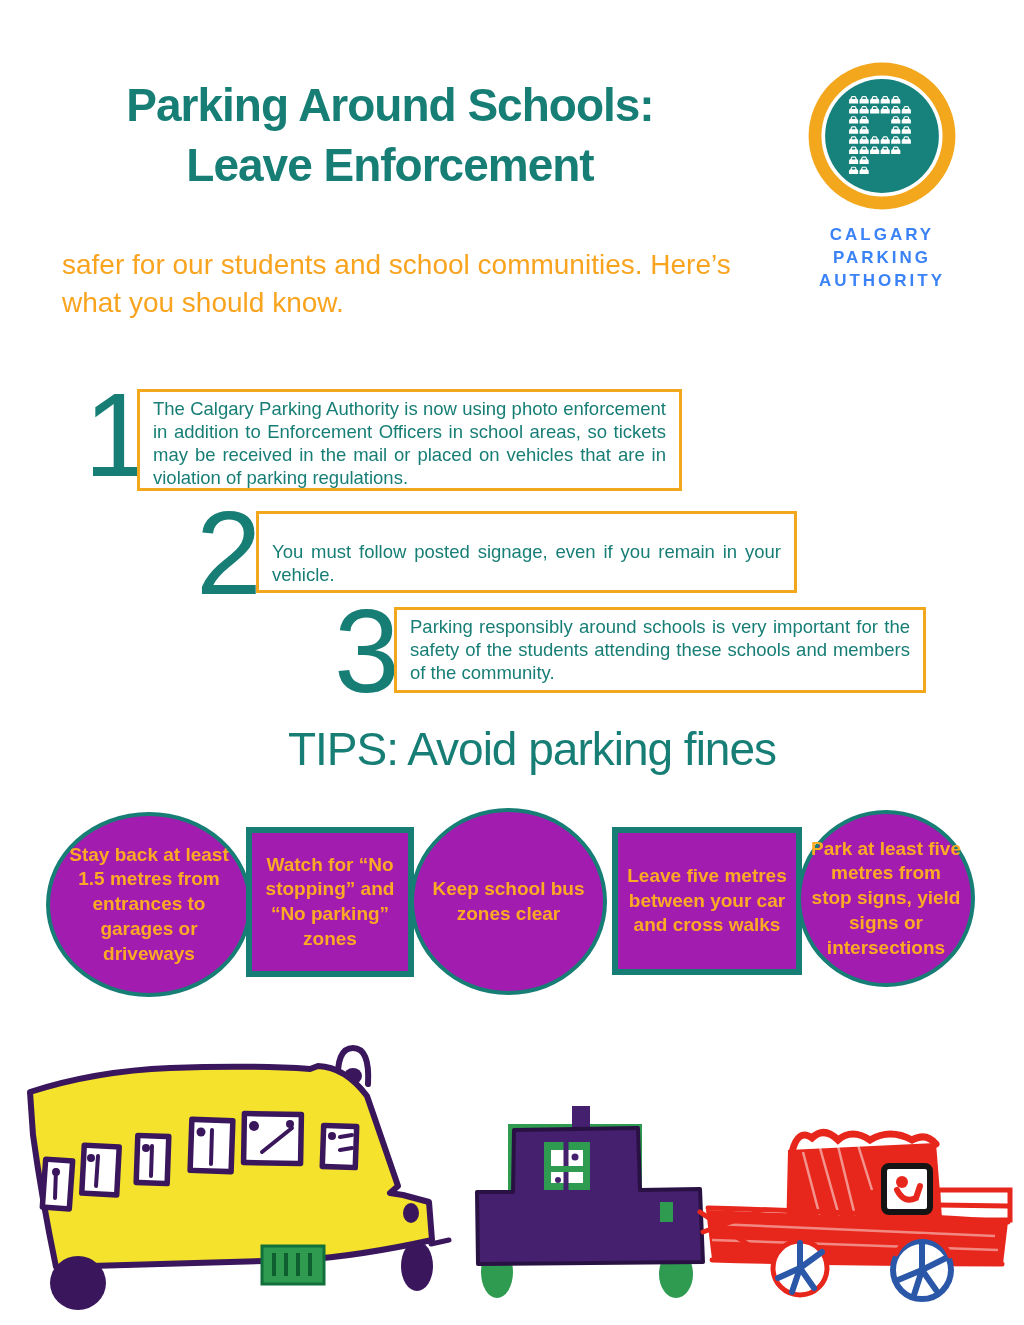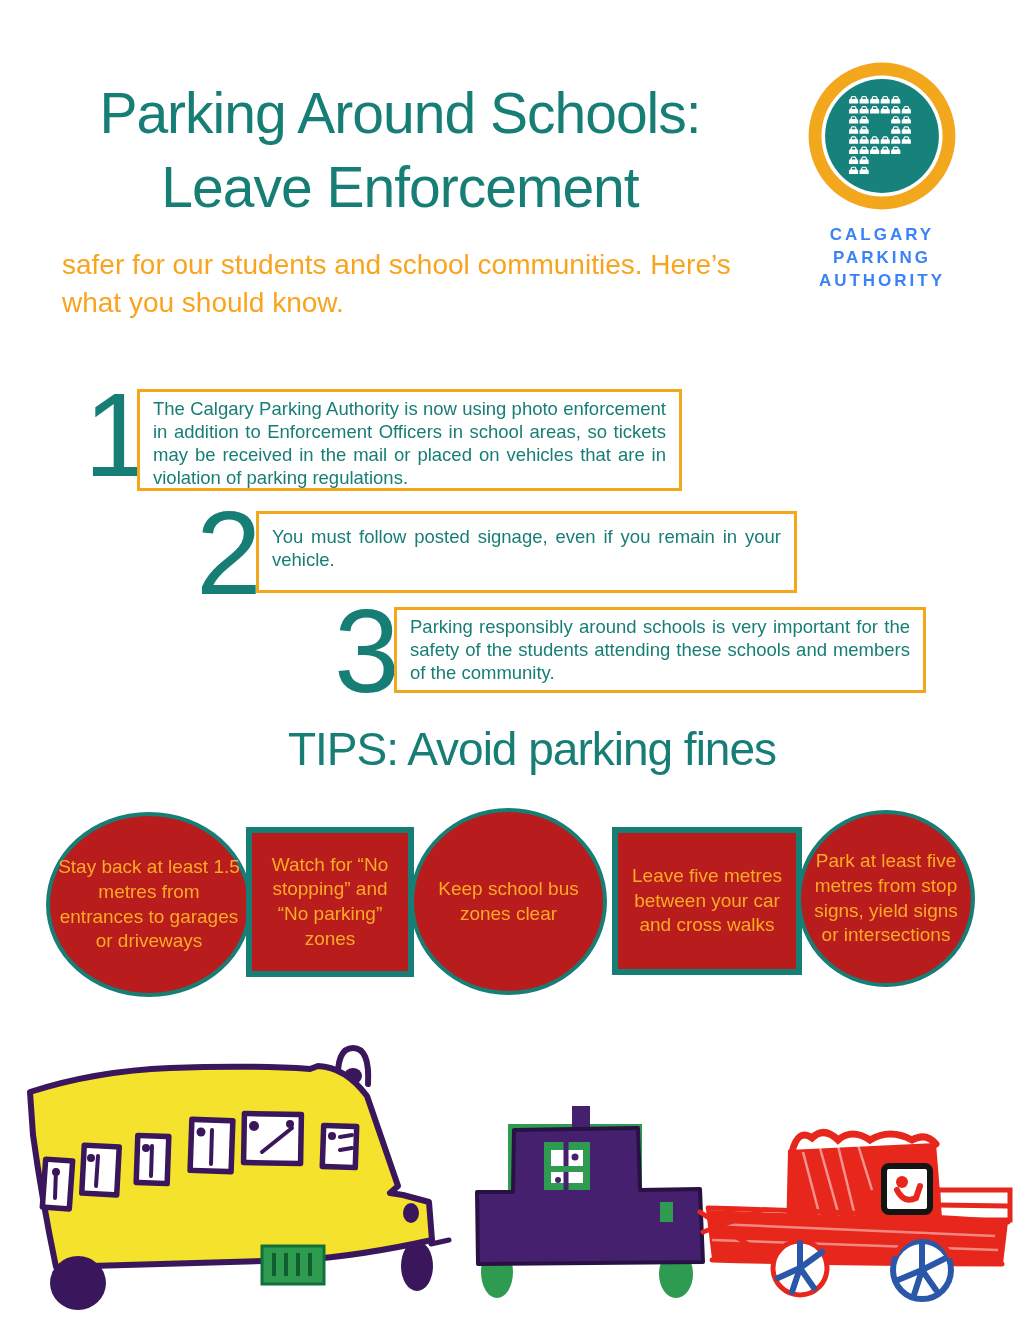--- a/index.html
+++ b/index.html
@@ -3,22 +3,22 @@
 <meta charset="utf-8">
 <style>
   html,body{margin:0;padding:0;}
   body{
     width:1024px;height:1325px;position:relative;background:#ffffff;
     font-family:"Liberation Sans", sans-serif;overflow:hidden;
   }
   .abs{position:absolute;}
   
   .title{
-    left:18px;top:76px;width:764px;text-align:center;
-    color:#177E76;font-size:57px;line-height:1.30;font-weight:400;
+    left:8px;top:76px;width:764px;text-align:center;
+    color:#177E76;font-size:46px;line-height:1.30;font-weight:700;
     letter-spacing:-1px;
   }
   .subtitle{
     left:62px;top:246px;width:740px;
     color:#F9A41F;font-size:28px;line-height:1.36;font-weight:400;
   }
   
   .logo{left:796px;top:58px;width:172px;text-align:center;}
   .logo svg{display:block;margin:0 auto;}
   .wordmark{
@@ -30,32 +30,32 @@
     color:#177E76;font-size:118px;line-height:1;font-weight:400;
   }
   .pbox{
     box-sizing:border-box;border:3px solid #F2A71C;background:#fff;
     color:#177E76;font-size:18.5px;line-height:1.24;text-align:justify;
     padding:6px 13px;
   }
   #p1num{left:84px;top:376px;}
   #p1box{left:137px;top:389px;width:545px;height:102px;padding-left:13px;}
   #p2num{left:196px;top:494px;}
-  #p2box{left:256px;top:511px;width:541px;height:82px;padding-top:12px;}
+  #p2box{left:256px;top:511px;width:541px;height:82px;padding-top:27px;}
   #p3num{left:334px;top:592px;}
   #p3box{left:394px;top:607px;width:532px;height:86px;}
   
   .tips-h{
     left:0;top:722px;width:1024px;text-align:center;color:#177E76;
     font-size:46px;font-weight:400;letter-spacing:-1px;margin-left:20px;
   }
   .tip{
     box-sizing:border-box;display:flex;align-items:center;justify-content:center;
     text-align:center;color:#FBAA24;font-size:19px;line-height:1.30;
-    padding:8px;background:#b91c1c;
+    padding:8px;background:#a21caf;font-weight:bold;
   }
   .tip.circle{border:4px solid #177E76;border-radius:50%;}
   .tip.square{border:6px solid #177E76;}
   #tip1{left:46px;top:812px;width:206px;height:185px;}
   #tip2{left:246px;top:827px;width:168px;height:150px;}
   #tip3{left:410px;top:808px;width:197px;height:187px;}
   #tip4{left:612px;top:827px;width:190px;height:148px;}
   #tip5{left:797px;top:810px;width:178px;height:177px;}
   
   #drawings{left:0;top:1040px;}

